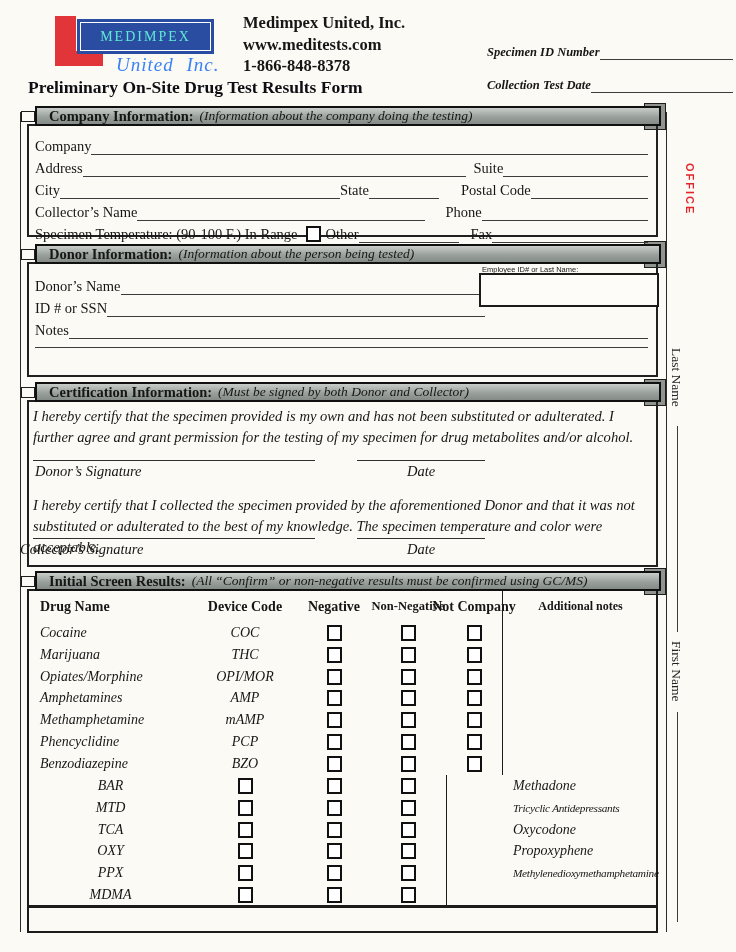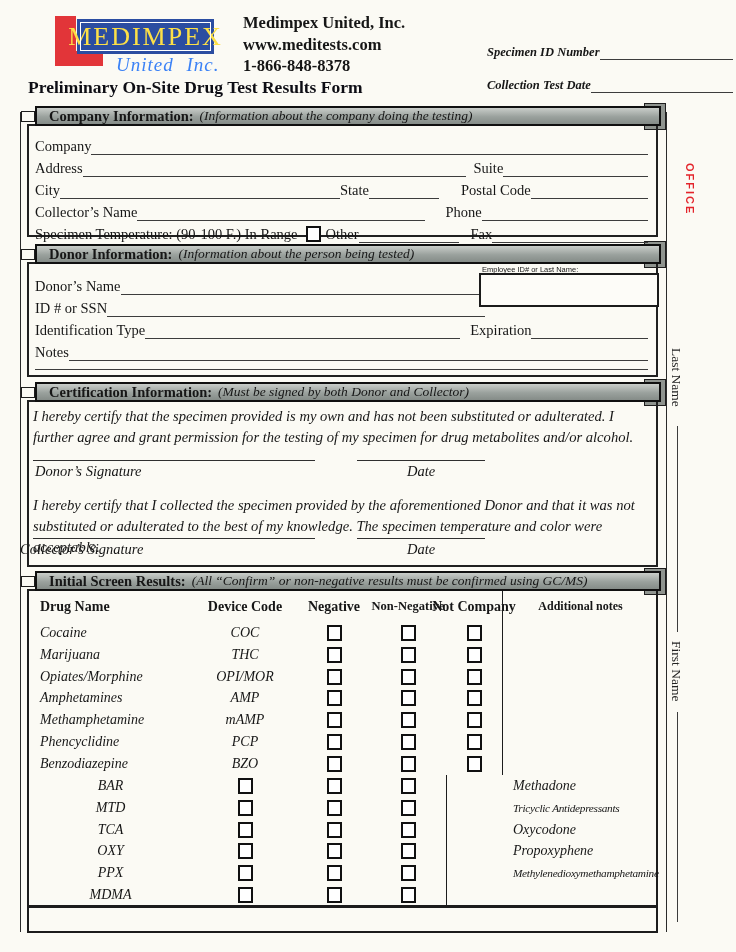--- a/index.html
+++ b/index.html
@@ -4,21 +4,21 @@
 <style>
   html,body{margin:0;padding:0;background:#e8e8e8;}
   .page{position:relative;width:736px;height:952px;background:#fbfaf4;overflow:hidden;
         font-family:"Liberation Serif", serif;color:#161616;}
   .abs{position:absolute;box-sizing:border-box;}
 
   
   .lg-red{background:#e23539;}
   .lg-blue{background:#2b4da1;display:flex;align-items:center;justify-content:center;}
   .lg-blue:before{content:"";position:absolute;inset:3px;border:1.5px solid #ffffff;}
-  .lg-brand{color:#fde047;font-size:26px;letter-spacing:2px;}
+  .lg-brand{color:#5eead4;font-size:14px;letter-spacing:2px;}
   .lg-sub{color:#3b82f6;font-style:italic;font-size:19px;word-spacing:7px;letter-spacing:1px;}
   .contact{font-weight:bold;font-size:16.5px;line-height:21.5px;}
   .idrow{display:flex;align-items:flex-end;font-weight:bold;font-style:italic;font-size:12.5px;}
   .idrow .ln{height:13px;}
   .form-title{font-weight:bold;font-size:17.5px;color:#0d0d14;}
 
   
   .sbar{left:35px;width:626px;height:20px;z-index:2;
         background:linear-gradient(180deg,#c9cdc9 0%,#9aa19d 55%,#858c88 100%);
         border:2px solid #101010;display:flex;align-items:center;padding-left:12px;gap:6px;
@@ -147,26 +147,20 @@
   <div class="abs sbox" style="top:262px;height:115px;padding-top:9px;">
     <div class="frow" style="width:450px;justify-content:flex-end;">
       <span class="lbl">Donor’s Name</span>
       <span class="ln lnf"></span>
     </div>
     <div class="frow" style="width:450px;">
       <span class="lbl">ID # or SSN</span>
       <span class="ln lnf"></span>
     </div>
     <div class="frow">
-      <span class="lbl">Identification Type</span>
-      <span class="ln" style="width:315px;"></span>
-      <span class="lbl" style="margin-left:10px;">Expiration</span>
-      <span class="ln lnf"></span>
-    </div>
-    <div class="frow">
       <span class="lbl">Notes</span>
       <span class="ln lnf"></span>
     </div>
     <div class="ln" style="margin:8px 8px 0 6px;display:block;height:0;"></div>
   </div>
   <div class="abs" style="left:482px;top:265px;font-size:7.5px;font-family:'Liberation Sans',sans-serif;z-index:3;">Employee ID# or Last Name:</div>
   <div class="abs" style="left:479px;top:273px;width:180px;height:34px;border:2px solid #1b1b1b;background:#fdfcf8;z-index:3;"></div>
 
   <div class="abs sbar" style="top:382px;">
     <span class="t">Certification Information:</span>

